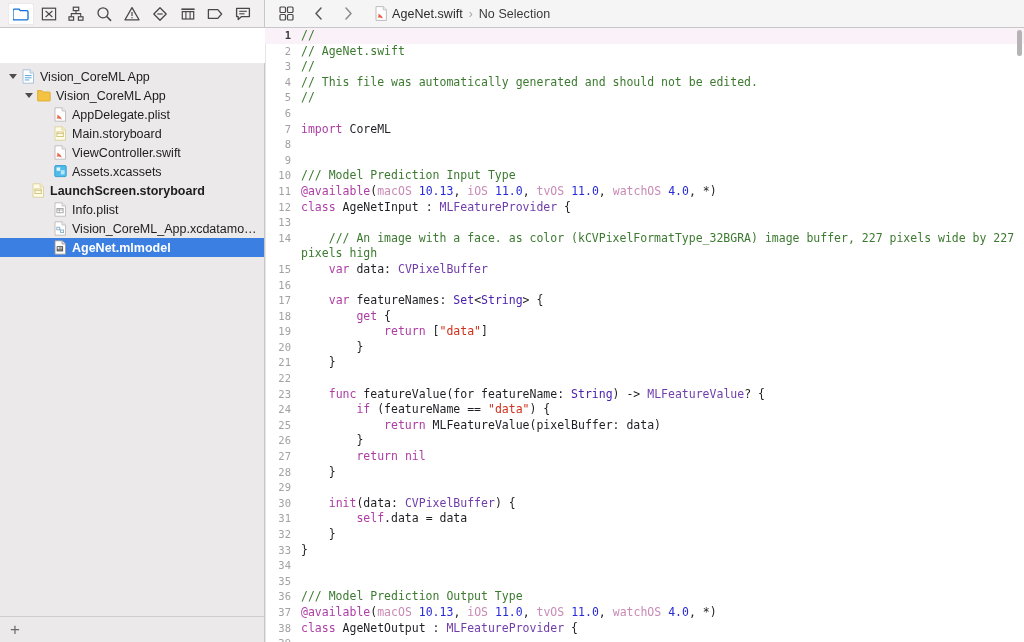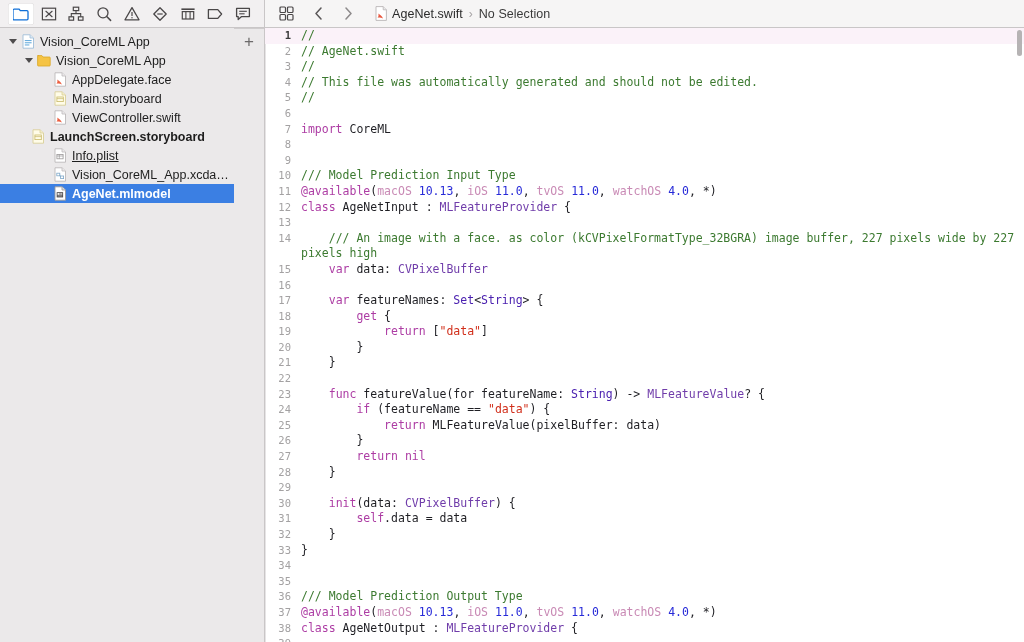--- a/index.html
+++ b/index.html
@@ -52,24 +52,25 @@
   .breadcrumb .sep { color: #a8a5a6; font-size: 12px; padding: 0 1px; }
   .breadcrumb .bc-text { letter-spacing: 0.05px; }
   .breadcrumb .dim { color: #3a3a3a; }
 
   
   .body { flex: 1 1 auto; display: flex; min-height: 0; }
 
   
   .navigator {
     width: 265px; flex: 0 0 265px;
-    display: flex; flex-direction: row;
+    display: flex; flex-direction: column;
     background: #ebe9ea;
     border-right: 1px solid #c9c6c7;
     min-height: 0;
+    margin-top: 35px;
   }
   .nav-tree { flex: 1 1 auto; overflow: hidden; padding-top: 4px; }
   .row {
     height: 19px;
     display: flex; align-items: center;
     font-size: 12.5px; color: #1d1d1d;
     white-space: nowrap;
     cursor: default;
     padding-right: 4px;
   }
@@ -299,21 +300,21 @@
           </div>
           <div class="row" style="padding-left: 38px;">
             <div class="twisty"></div>
             <div class="ficon">
               <svg width="13" height="15" viewBox="0 0 13 15">
                 <path d="M1 0.8 h7 L11.5 4 V14.2 H1 Z" fill="#ffffff" stroke="#bcb9ba" stroke-width="0.9"></path>
                 <path d="M8 0.8 V4 H11.5" fill="#eceaeb" stroke="#bcb9ba" stroke-width="0.8"></path>
                 <path d="M3.1 7.4 c2.6 1.5 4.5 3.7 4.8 5 -1.7-0.9-4-1.2-5.4-0.6 1.4-1.9 1-3.4 0.6-4.4z" fill="#ec5e3f"></path>
               </svg>
             </div>
-            <div class="flabel">AppDelegate.face</div>
+            <div class="flabel">AppDelegate.plist</div>
           </div>
           <div class="row" style="padding-left: 38px;">
             <div class="twisty"></div>
             <div class="ficon">
               <svg width="13" height="15" viewBox="0 0 13 15">
                 <path d="M1 0.8 h7 L11.5 4 V14.2 H1 Z" fill="#fffce8" stroke="#d9cf9a" stroke-width="0.9"></path>
                 <path d="M8 0.8 V4 H11.5" fill="#f5eec9" stroke="#d9cf9a" stroke-width="0.8"></path>
                 <rect x="2.9" y="6" width="6.4" height="4.6" fill="none" stroke="#c9b96a" stroke-width="0.8"></rect>
                 <line x1="2.9" y1="7.6" x2="9.3" y2="7.6" stroke="#c9b96a" stroke-width="0.7"></line>
               </svg>
@@ -324,33 +325,44 @@
             <div class="twisty"></div>
             <div class="ficon">
               <svg width="13" height="15" viewBox="0 0 13 15">
                 <path d="M1 0.8 h7 L11.5 4 V14.2 H1 Z" fill="#ffffff" stroke="#bcb9ba" stroke-width="0.9"></path>
                 <path d="M8 0.8 V4 H11.5" fill="#eceaeb" stroke="#bcb9ba" stroke-width="0.8"></path>
                 <path d="M3.1 7.4 c2.6 1.5 4.5 3.7 4.8 5 -1.7-0.9-4-1.2-5.4-0.6 1.4-1.9 1-3.4 0.6-4.4z" fill="#ec5e3f"></path>
               </svg>
             </div>
             <div class="flabel">ViewController.swift</div>
           </div>
+          <div class="row" style="padding-left: 38px;">
+            <div class="twisty"></div>
+            <div class="ficon">
+              <svg width="13" height="15" viewBox="0 0 13 15">
+                <rect x="0.8" y="1.6" width="11.4" height="11" rx="1" fill="#4fbcec" stroke="#2f9bcd" stroke-width="0.9"></rect>
+                <rect x="2.6" y="3.4" width="3.6" height="3.4" fill="#ffffff" opacity="0.85"></rect>
+                <rect x="6.8" y="6.2" width="3.8" height="4.2" fill="#ffffff" opacity="0.6"></rect>
+              </svg>
+            </div>
+            <div class="flabel">Assets.xcassets</div>
+          </div>
           <div class="row" style="padding-left: 16px; font-weight: bold;">
             <div class="twisty"></div>
             <div class="ficon">
               <svg width="13" height="15" viewBox="0 0 13 15">
                 <path d="M1 0.8 h7 L11.5 4 V14.2 H1 Z" fill="#fffce8" stroke="#d9cf9a" stroke-width="0.9"></path>
                 <path d="M8 0.8 V4 H11.5" fill="#f5eec9" stroke="#d9cf9a" stroke-width="0.8"></path>
                 <rect x="2.9" y="6" width="6.4" height="4.6" fill="none" stroke="#c9b96a" stroke-width="0.8"></rect>
                 <line x1="2.9" y1="7.6" x2="9.3" y2="7.6" stroke="#c9b96a" stroke-width="0.7"></line>
               </svg>
             </div>
             <div class="flabel">LaunchScreen.storyboard</div>
           </div>
-          <div class="row" style="padding-left: 38px; text-decoration: underline;">
+          <div class="row" style="padding-left: 38px;">
             <div class="twisty"></div>
             <div class="ficon">
               <svg width="13" height="15" viewBox="0 0 13 15">
                 <path d="M1 0.8 h7 L11.5 4 V14.2 H1 Z" fill="#ffffff" stroke="#bcb9ba" stroke-width="0.9"></path>
                 <path d="M8 0.8 V4 H11.5" fill="#eceaeb" stroke="#bcb9ba" stroke-width="0.8"></path>
                 <rect x="2.9" y="6.4" width="6.2" height="4.4" fill="none" stroke="#9a9798" stroke-width="0.8"></rect>
                 <line x1="2.9" y1="8" x2="9.1" y2="8" stroke="#9a9798" stroke-width="0.7"></line>
                 <line x1="5.3" y1="6.4" x2="5.3" y2="10.8" stroke="#9a9798" stroke-width="0.7"></line>
               </svg>
             </div>

